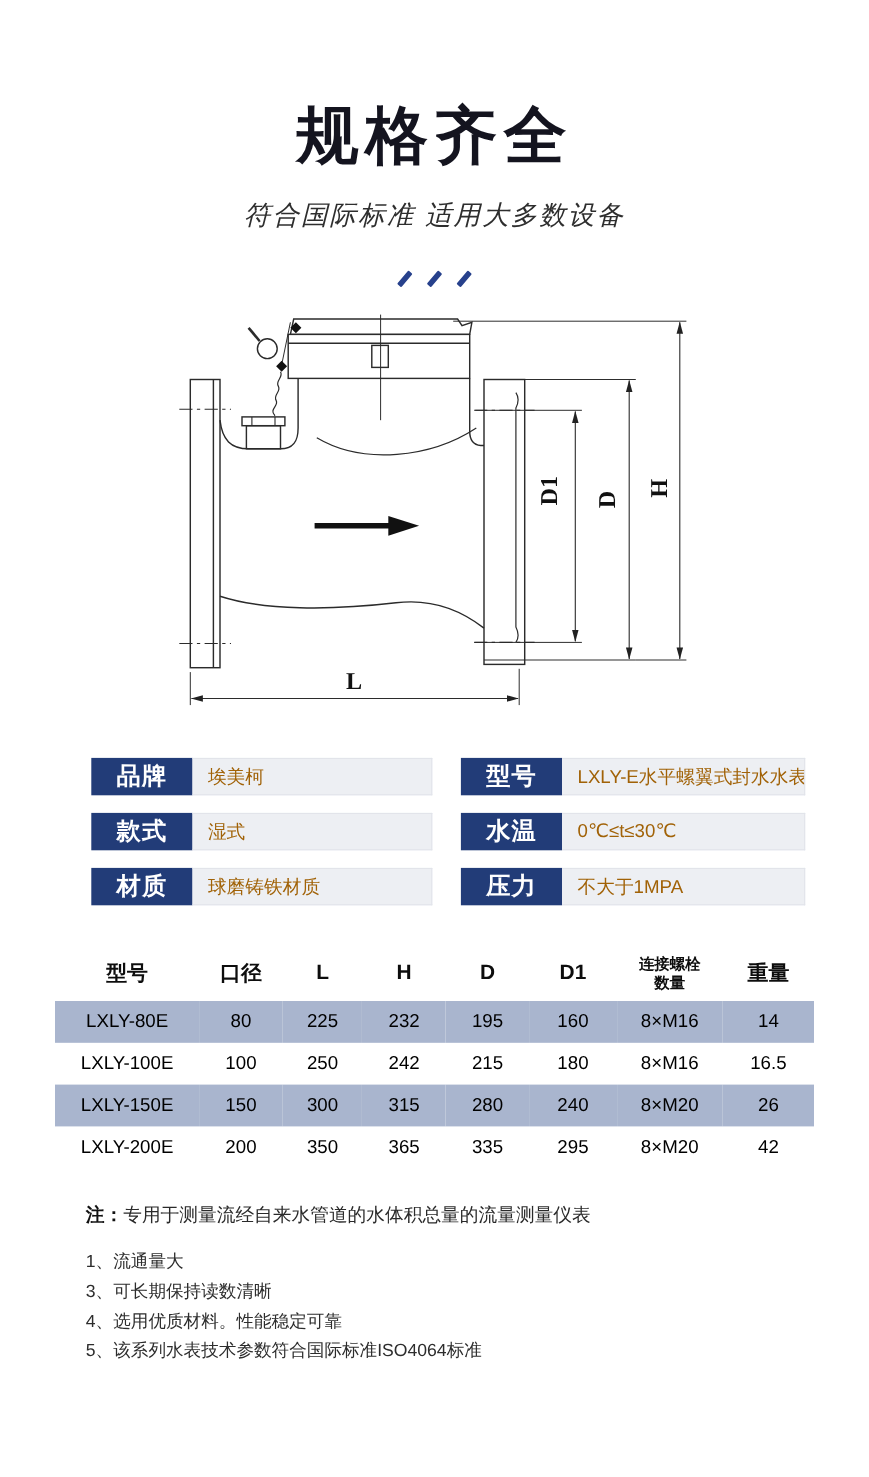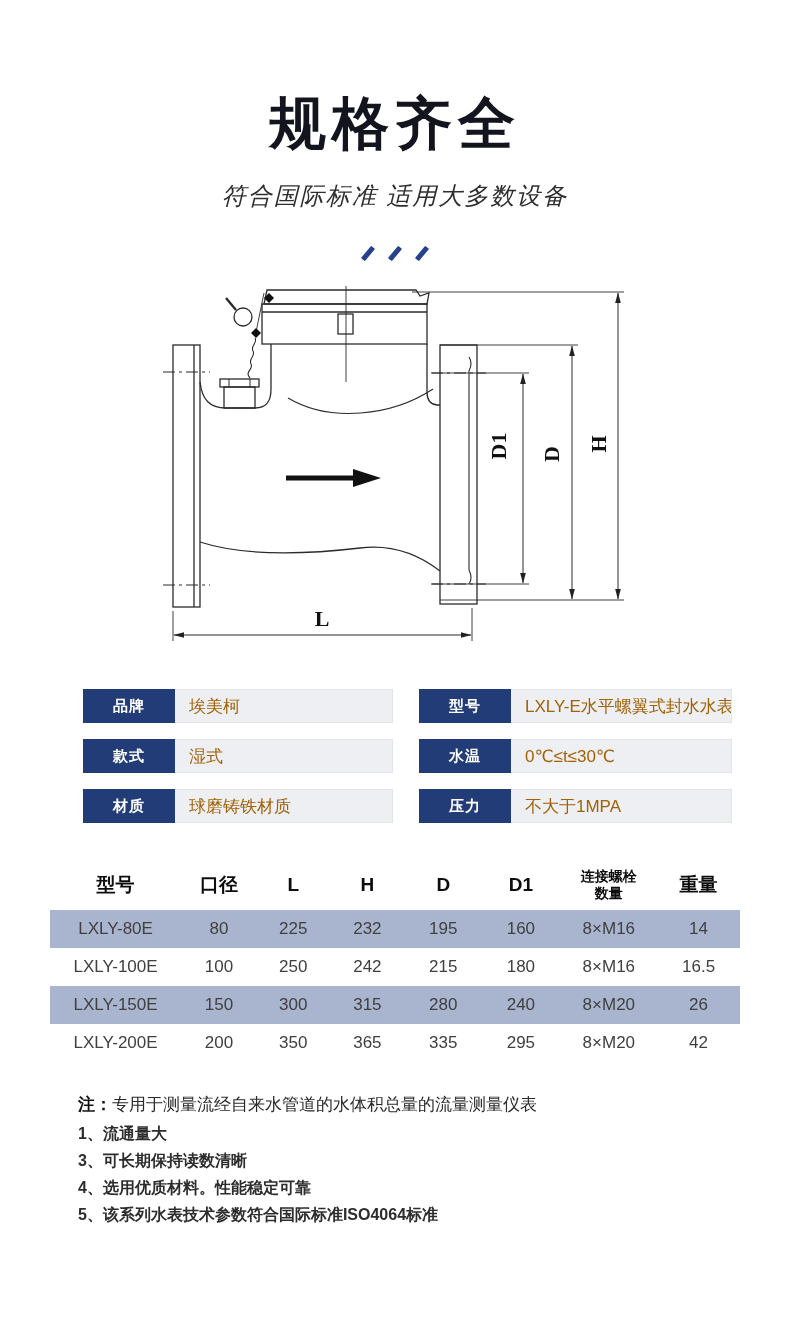--- a/index.html
+++ b/index.html
@@ -35,48 +35,48 @@
   .dim-label { font-family:"Liberation Serif","DejaVu Serif",serif; font-weight:bold; font-size:22px; fill:#111; }
 
   .specs {
     position:absolute; left:83px; top:689px; width:649px;
     display:grid; grid-template-columns:310px 313px;
     column-gap:26px; row-gap:16px;
   }
   .spec { display:flex; height:34px; }
   .spec-label {
     width:92px; flex:0 0 92px; background:var(--navy,#223c78);
-    color:#fff; font-size:15px; font-weight:bold;
+    color:#fff; font-size:22px; font-weight:bold;
     display:flex; align-items:center; justify-content:center;
     letter-spacing:1px;
   }
   .spec-value {
     flex:1; background:var(--value_bg,#edeff3);
     border:1px solid var(--value_border,#e2e4ea); border-left:none;
     font-size:17px; color:#a16207;
     display:flex; align-items:center; padding-left:14px;
     white-space:nowrap; overflow:hidden;
   }
 
   .spec-table {
     position:absolute; left:50px; top:860px; width:690px;
     border-collapse:collapse; table-layout:fixed; text-align:center;
   }
   .spec-table th { font-size:19px; font-weight:bold; color:#0d0d0d; height:50px; vertical-align:middle; }
   .spec-table th.small { font-size:14px; line-height:1.2; }
-  .spec-table td { font-size:17px; color:#404040; height:38px; vertical-align:middle; }
+  .spec-table td { font-size:17px; color:#000000; height:38px; vertical-align:middle; }
   .spec-table tbody tr:nth-child(odd) { background:var(--stripe,#a9b5ce); }
   .col-model{width:19%} .col-cal{width:11%} .col-l{width:10.5%} .col-h{width:11%}
   .col-d{width:11%} .col-d1{width:11.5%} .col-bolt{width:14%} .col-w{width:12%}
 
   .notes { position:absolute; left:78px; top:1092px; width:660px; color:#2a2a2a; }
   .note-line { font-size:17px; line-height:26px; }
   .note-line b { font-weight:bold; color:#111; }
   .features-title { font-size:17px; font-weight:bold; color:#111; margin-top:12px; line-height:26px; }
-  .features { list-style:none; margin-top:2px;font-weight:bold; }
+  .features { list-style:none; margin-top:16px; }
   .features li { font-size:16px; line-height:27px; color:#2d2d2d; }
 </style>
 </head>
 <body>
 
 <h1 class="page-title">规格齐全</h1>
 <div class="page-subtitle">符合国际标准 适用大多数设备</div>
 
 <div class="slashes">
   <span class="slash"></span>

